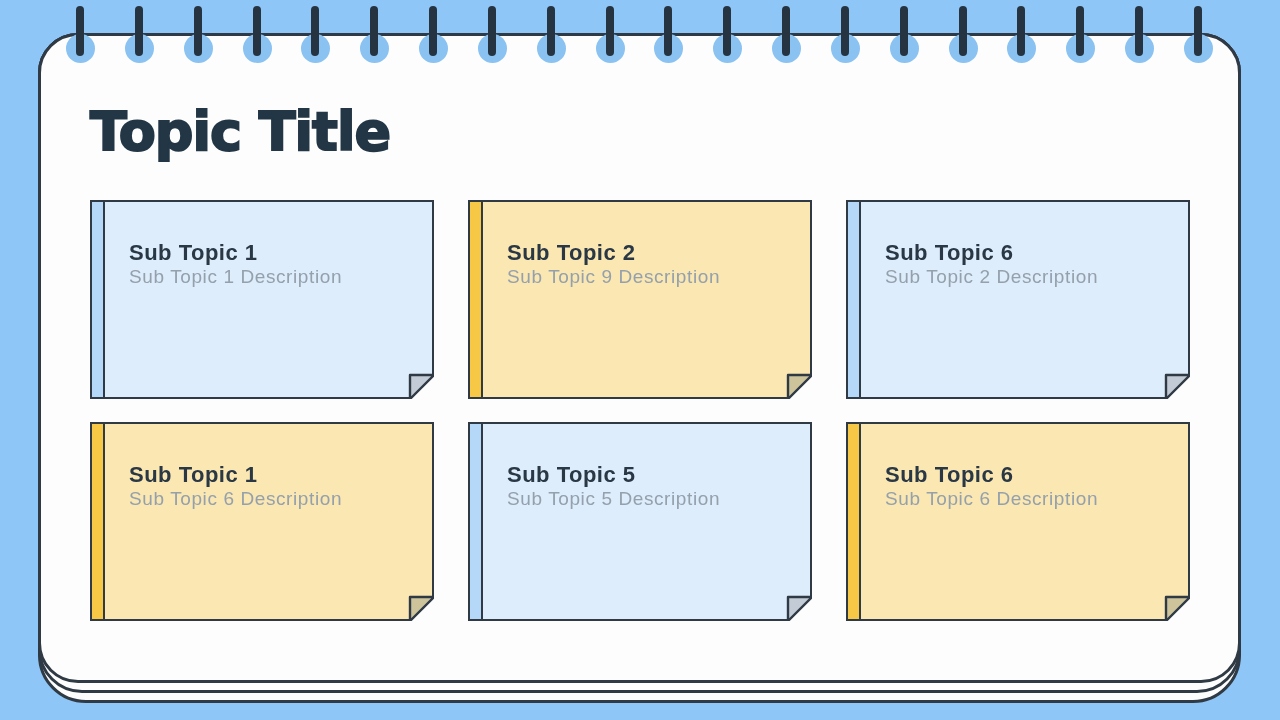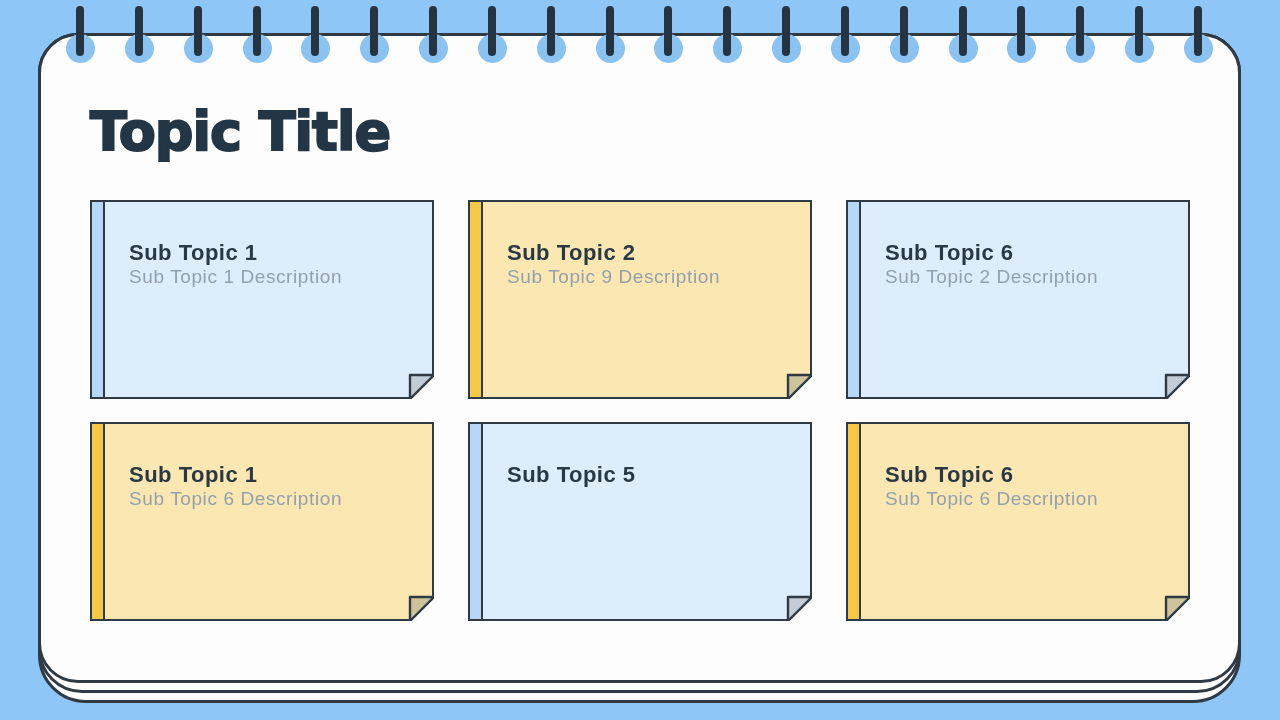--- a/index.html
+++ b/index.html
@@ -221,20 +221,21 @@
     </div>
     <svg class="fold" viewBox="0 0 28 28">
       <polygon class="fold-cover" points="28,4 28,28 4,28"></polygon>
       <polygon class="fold-shape" points="4,4 28,4 4,28"></polygon>
     </svg>
   </div>
     <div class="card blue">
     <span class="strip"></span>
     <div class="content">
       <div class="card-title">Sub Topic 5</div>
+      <div class="card-desc">Sub Topic 5 Description</div>
     </div>
     <svg class="fold" viewBox="0 0 28 28">
       <polygon class="fold-cover" points="28,4 28,28 4,28"></polygon>
       <polygon class="fold-shape" points="4,4 28,4 4,28"></polygon>
     </svg>
   </div>
     <div class="card yellow">
     <span class="strip"></span>
     <div class="content">
       <div class="card-title">Sub Topic 6</div>

